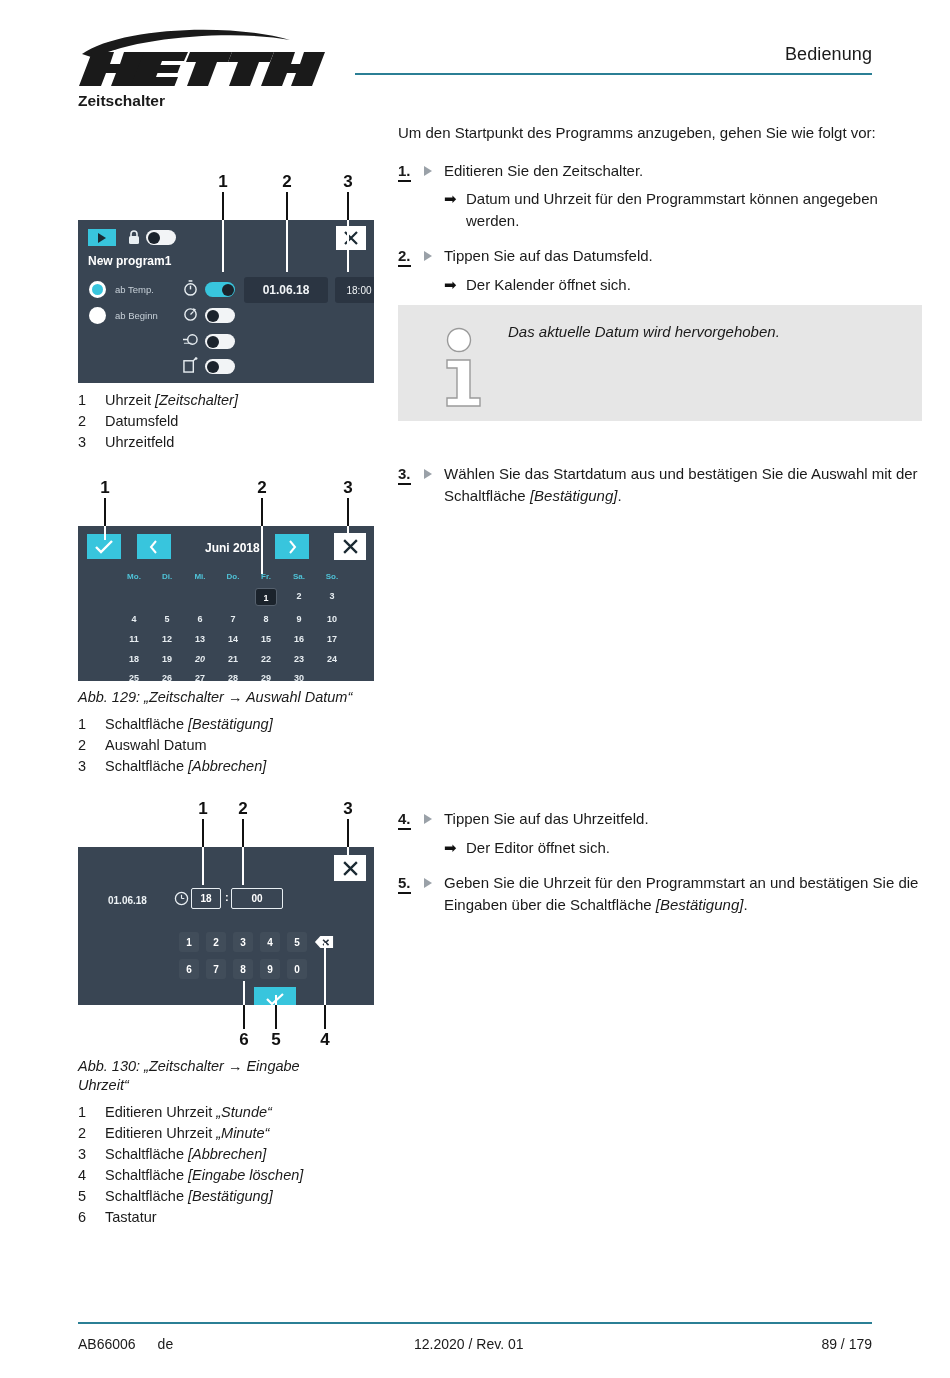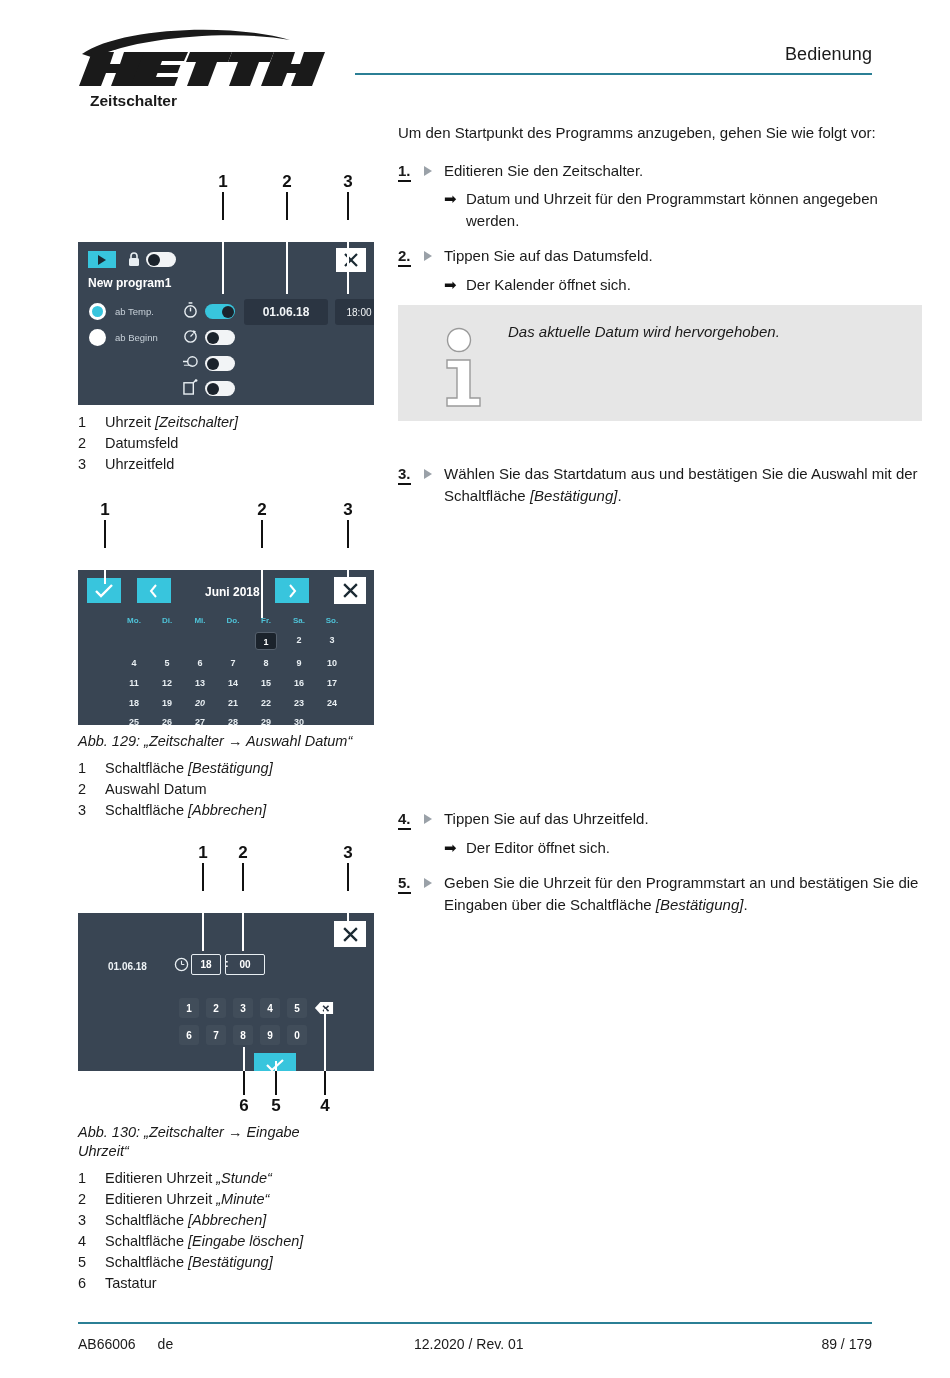--- a/index.html
+++ b/index.html
@@ -49,21 +49,21 @@
   }
   .col-right {
     position: absolute;
     left: 398px; top: 122px;
     width: 524px;
   }
 
   .section-title {
     font-size: 15.5px;
     font-weight: bold;
-    margin: 0 0 0 12px;
+    margin: 0 0 0 0;
   }
 
   
   .figure-block { position: relative; }
   .callout-row {
     position: relative;
     height: 22px;
   }
   .callout-num {
     position: absolute;
@@ -83,21 +83,20 @@
     width: 2px;
     background: #ffffff;
     z-index: 6;
   }
 
   .screen {
     position: relative;
     width: 296px;
     background: #394553;
     overflow: hidden;
-    margin-top: 22px;
   }
 
   
   .sw-btn-cyan {
     background: #38c5dd;
     display: flex; align-items: center; justify-content: center;
     position: absolute;
   }
   .sw-btn-white {
     background: #ffffff;
@@ -524,21 +523,21 @@
 
       <div style="position:absolute;left:30px;top:48px;color:#eef3f6;font-size:10px;font-weight:bold;">01.06.18</div>
       <span style="position:absolute;left:96px;top:44px;">
         <svg width="15" height="15" viewBox="0 0 16 16">
             <circle cx="8" cy="8" r="6.5" fill="none" stroke="#e8eef2" stroke-width="1.4"></circle>
             <path d="M8 8 V4 M8 8 h3" stroke="#e8eef2" stroke-width="1.2"></path>
           </svg>
       </span>
       <div style="position:absolute;left:113px;top:41px;width:30px;height:21px;border:1.6px solid #e8eef2;border-radius:2px;color:#ffffff;font-size:10px;font-weight:bold;display:flex;align-items:center;justify-content:center;">18</div>
       <div style="position:absolute;left:147px;top:44px;color:#ffffff;font-size:11px;font-weight:bold;">:</div>
-      <div style="position:absolute;left:147px;top:41px;width:40px;height:21px;border:1.6px solid #e8eef2;border-radius:2px;color:#ffffff;font-size:10px;font-weight:bold;display:flex;align-items:center;justify-content:center;">00</div>
+      <div style="position:absolute;left:153px;top:41px;width:52px;height:21px;border:1.6px solid #e8eef2;border-radius:2px;color:#ffffff;font-size:10px;font-weight:bold;display:flex;align-items:center;justify-content:center;">00</div>
 
       <div class="key" style="left:101px;top:85px;">1</div>
       <div class="key" style="left:128px;top:85px;">2</div>
       <div class="key" style="left:155px;top:85px;">3</div>
       <div class="key" style="left:182px;top:85px;">4</div>
       <div class="key" style="left:209px;top:85px;">5</div>
       <div class="key" style="left:236px;top:85px;background:transparent;">
         <svg width="20" height="14" viewBox="0 0 22 15">
             <path d="M7 1 H21 V14 H7 L1 7.5 Z" fill="#ffffff"></path>
             <path d="M10 5 L16 11 M16 5 L10 11" stroke="#2b3542" stroke-width="1.8"></path>

